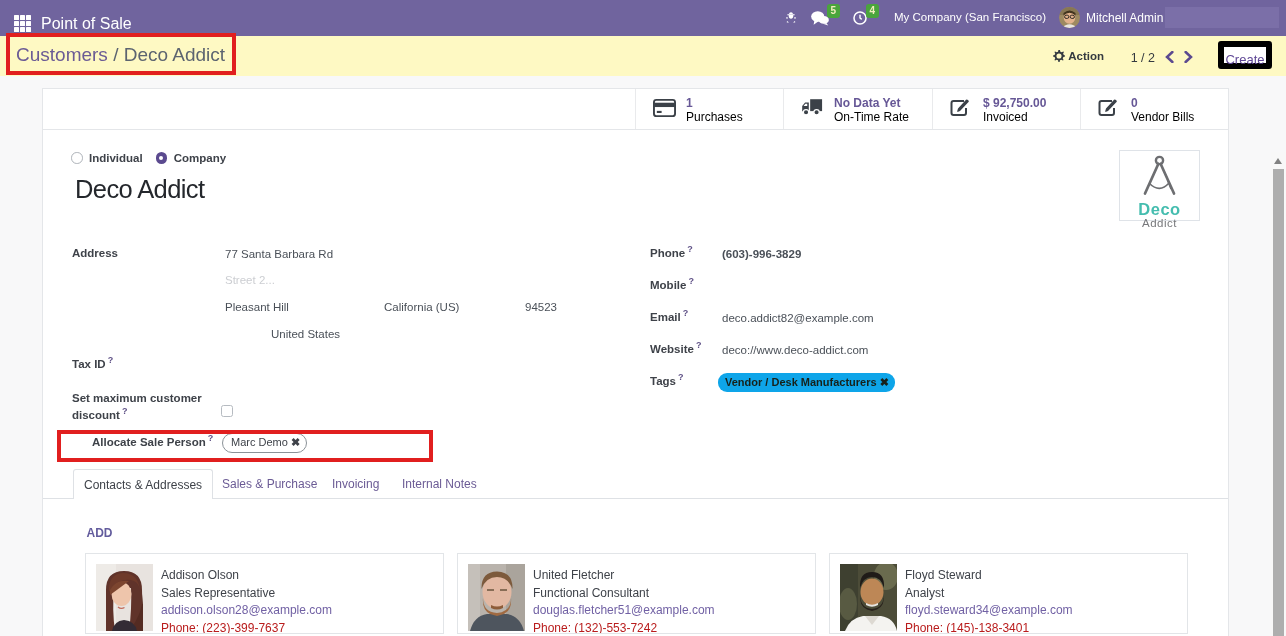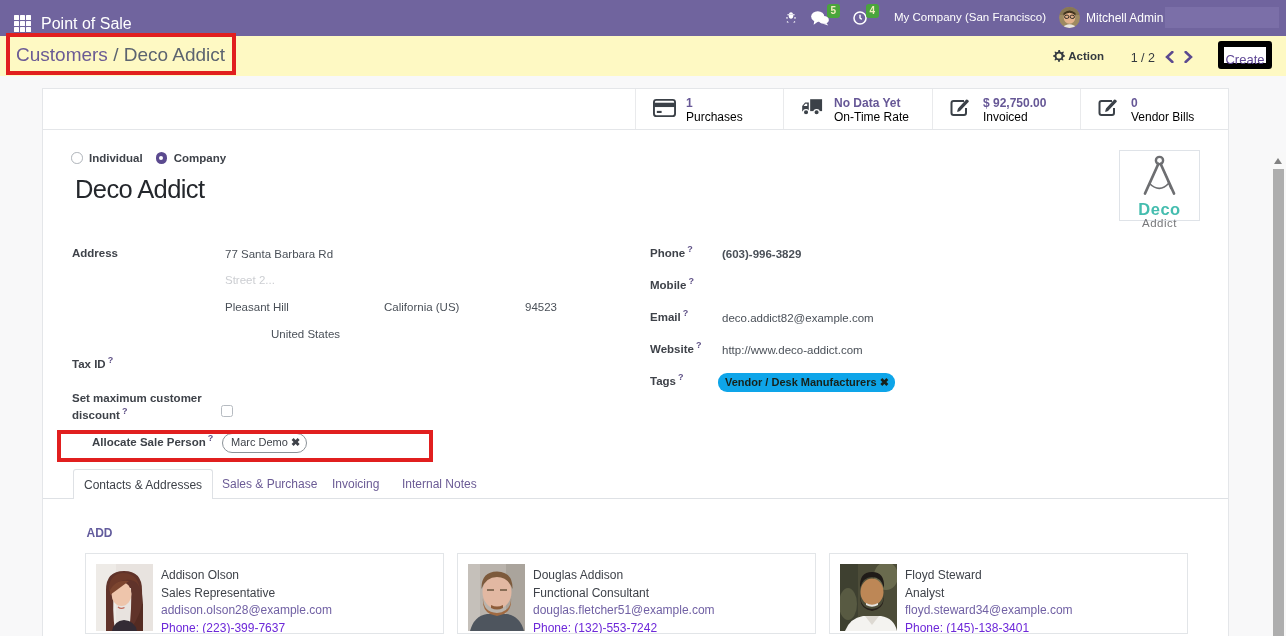--- a/index.html
+++ b/index.html
@@ -82,21 +82,21 @@
      border-radius:3px 3px 0 0; font-size:12px; color:#3e4249; padding:8px 10px 0 10px; z-index:2;}
   .tab { position:absolute; top:8px; font-size:12px; color:#6b5b95; white-space:nowrap;}
 
   
   .add-btn { position:absolute; left:43.5px; top:437px; font-size:12px; font-weight:bold; color:#635c9d; letter-spacing:0;}
   .card { position:absolute; top:464px; width:359px; height:81px; background:#fff; border:1px solid #e2e5e8; overflow:hidden;}
   .card .photo { position:absolute; left:10px; top:10px; width:57px; height:67px; }
   .card .cname { position:absolute; left:75px; top:14px; font-size:12px; color:#3e4249; }
   .card .cjob  { position:absolute; left:75px; top:31.5px; font-size:12px; color:#3e4249; }
   .card .cmail { position:absolute; left:75px; top:49px; font-size:12px; color:#7161a4; }
-  .card .cphone{ position:absolute; left:75px; top:66.5px; font-size:12px; color:#6d28d9; }
+  .card .cphone{ position:absolute; left:75px; top:66.5px; font-size:12px; color:#b91c1c; }
 
   
   .scrollbar { position:absolute; right:0; top:76px; width:15px; height:560px; background:#f8f8f8; }
   .sb-thumb { position:absolute; left:2px; top:17px; width:11px; height:525px; background:#aeaeae; }
   .sb-arrow { position:absolute; left:3px; width:0; height:0; border-left:4.5px solid transparent; border-right:4.5px solid transparent; }
   .sb-up { top:6px; border-bottom:6px solid #828282; }
 </style>
 </head>
 <body>
 
@@ -249,21 +249,21 @@
       <div class="checkbox"></div>
       <div class="flabel" style="left:29px; top:347px;margin-left:20px;">Allocate Sale Person<span class="sup">?</span></div>
       <div class="tag-outline">Marc Demo <b style="font-size:11px;">✖</b></div>
 
       <div class="flabel" style="left:607px; top:158px;">Phone<span class="sup">?</span></div>
       <div class="fval" style="left:679px; top:159px;font-weight:bold;">(603)-996-3829</div>
       <div class="flabel" style="left:607px; top:190px;">Mobile<span class="sup">?</span></div>
       <div class="flabel" style="left:607px; top:222px;">Email<span class="sup">?</span></div>
       <div class="fval" style="left:679px; top:223px;">deco.addict82@example.com</div>
       <div class="flabel" style="left:607px; top:254px;">Website<span class="sup">?</span></div>
-      <div class="fval" style="left:679px; top:255px;">http://www.deco-addict.com</div>
+      <div class="fval" style="left:679px; top:255px;">deco://www.deco-addict.com</div>
       <div class="flabel" style="left:607px; top:286px;">Tags<span class="sup">?</span></div>
       <div class="tag-green">Vendor / Desk Manufacturers <b style="font-size:11px;">✖</b></div>
 
       <div class="tabs">
         <div class="tab-active">Contacts &amp; Addresses</div>
         <div class="tab" style="left:179px;">Sales &amp; Purchase</div>
         <div class="tab" style="left:289px;">Invoicing</div>
         <div class="tab" style="left:359px;">Internal Notes</div>
       </div>
 
@@ -291,21 +291,21 @@
           <rect width="57" height="67" fill="#b9b3ac"></rect>
           <rect x="38" y="0" width="19" height="67" fill="#aaa49c"></rect>
           <rect x="0" y="0" width="12" height="67" fill="#c5c0ba"></rect>
           <path d="M2 67 Q6 52 19 50 L39 50 Q52 52 56 67 Z" fill="#4e555e"></path>
           <ellipse cx="29" cy="28" rx="14.5" ry="17" fill="#e2b8a2"></ellipse>
           <path d="M13.5 25 Q13 8 29 7.5 Q45 8 44.5 25 Q40 13 29 13 Q18 13 13.5 25 Z" fill="#7d5a3c"></path>
           <path d="M15 34 Q15 48 29 49 Q43 48 43 34 Q44 46 36 50 L29 52 L22 50 Q14 46 15 34 Z" fill="#a06a42"></path>
           <path d="M23 41 Q29 44 35 41 L35 44 Q29 47 23 44 Z" fill="#8d5c39"></path>
           <path d="M19 26 L26 26 M32 26 L39 26" stroke="#6b543e" stroke-width="1.5"></path>
         </svg>
-        <div class="cname">Douglas Addison</div>
+        <div class="cname">United Fletcher</div>
         <div class="cjob">Functional Consultant</div>
         <div class="cmail">douglas.fletcher51@example.com</div>
         <div class="cphone">Phone: (132)-553-7242</div>
       </div>
       <div class="card" style="left:786px;">
         <svg class="photo" viewBox="0 0 57 67">
           <rect width="57" height="67" fill="#4c4c38"></rect>
           <rect x="0" y="0" width="18" height="67" fill="#3e4030"></rect>
           <ellipse cx="46" cy="12" rx="12" ry="14" fill="#6a6b4e"></ellipse>
           <ellipse cx="8" cy="40" rx="9" ry="16" fill="#585a42"></ellipse>

